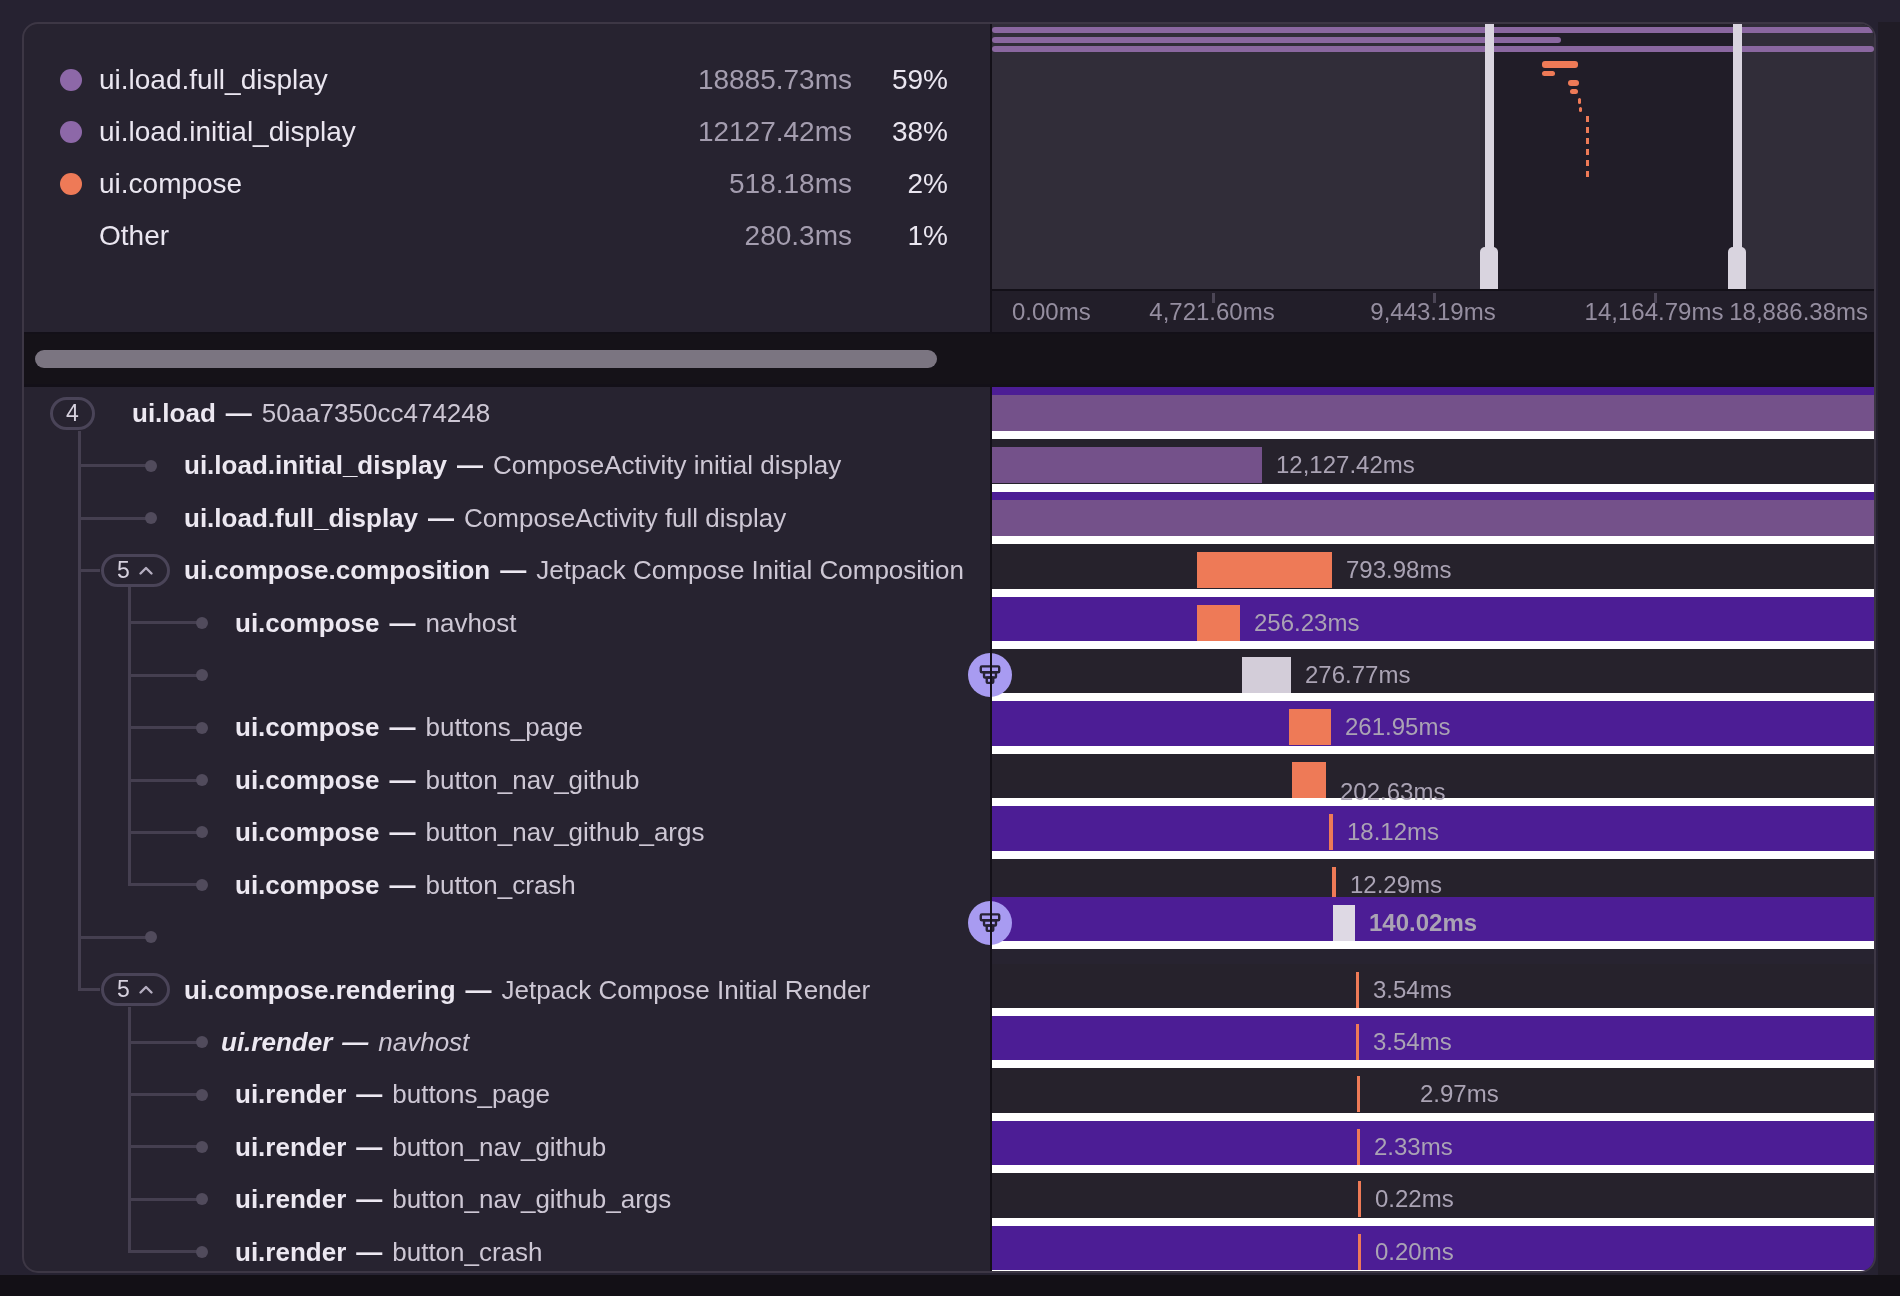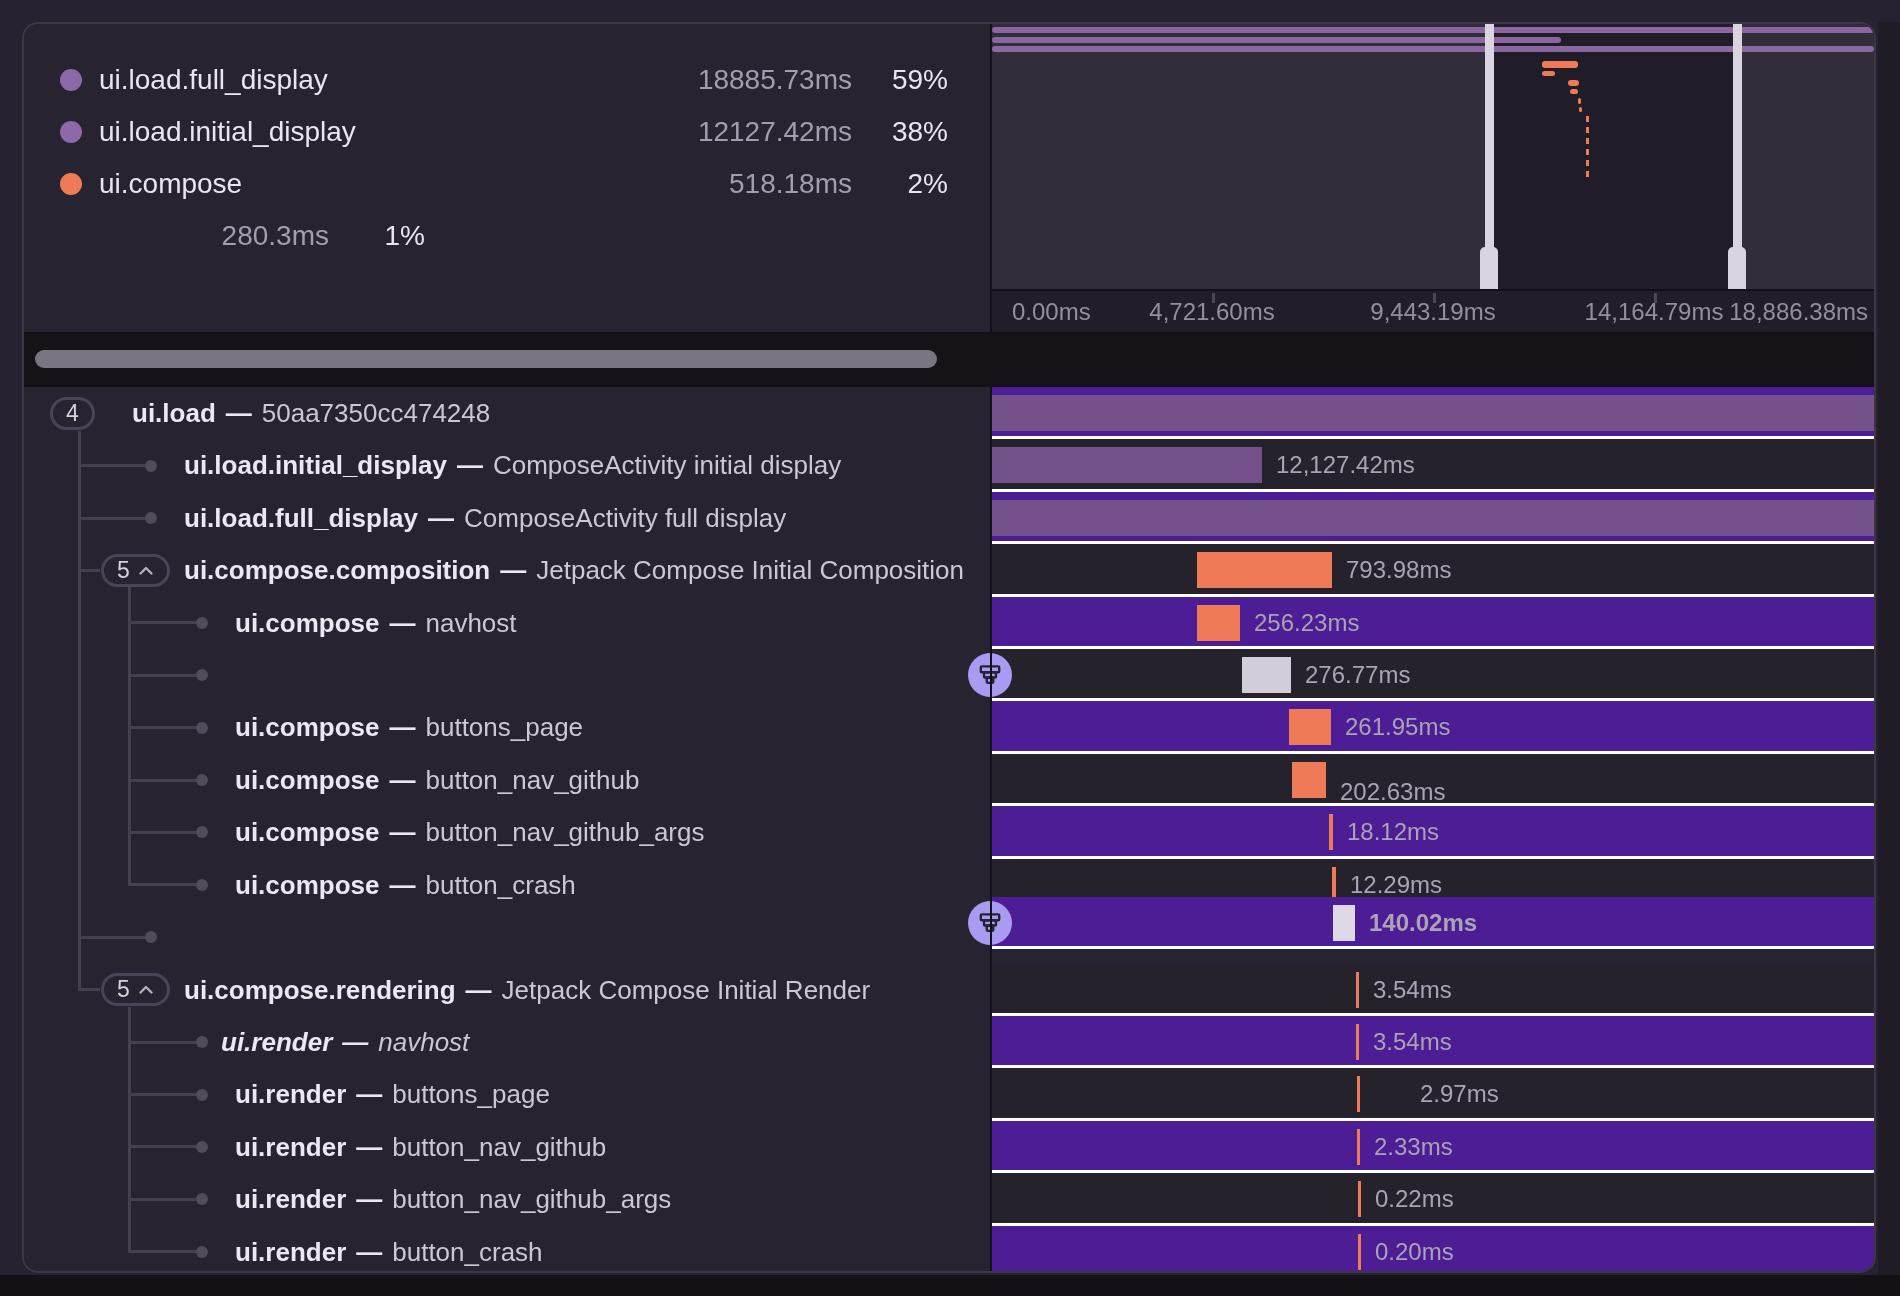--- a/index.html
+++ b/index.html
@@ -45,21 +45,21 @@
   .t-name{font-weight:bold;color:#ece8f1;text-align:center;}
   .t-sep{font-weight:bold;color:#ece8f1;padding:0 10px;}
   .t-dot{position:absolute;width:12px;height:12px;border-radius:50%;background:#514b5c;z-index:4;}
   .cv{position:absolute;width:3px;background:#453f50;z-index:1;}
   .ch{position:absolute;height:3px;background:#453f50;z-index:1;}
   .badge{position:absolute;height:33px;border:3px solid #4a4458;border-radius:18px;display:flex;align-items:center;
          gap:8px;padding:0 13px;color:#d6d1de;font-size:23px;box-sizing:border-box;background:#272330;z-index:4;}
 
   
   .waterfall{position:absolute;left:968px;top:0;width:882px;height:100%;z-index:1;}
-  .w-row{position:absolute;left:0;width:100%;box-sizing:border-box;border-bottom:3px solid #ffffff;}
+  .w-row{position:absolute;left:0;width:100%;box-sizing:border-box;border-bottom:8px solid #ffffff;}
   .w-row.light{background:#26222c;}
   .w-row.dark{background:#4c1d95;}
   .w-bar{position:absolute;top:8px;height:36px;}
   .w-bar.purple{background:#74518a;}
   .w-bar.orange{background:#ee7a57;}
   .w-bar.lightbar{background:#d3cdd9;}
   .w-bar.whitebar{background:#ded9e4;}
   .w-label{position:absolute;font-size:24px;color:#aaa3b4;white-space:nowrap;}
   .w-icon{position:absolute;width:44px;height:44px;border-radius:50%;background:#a89bf1;left:-24px;
           display:flex;align-items:center;justify-content:center;z-index:6;}
@@ -85,20 +85,21 @@
             <span class="lg-pct">38%</span>
           </div>
           <div class="lg-row">
             <span class="lg-dot" style="background: rgb(238, 122, 87);"></span>
             <span class="lg-name">ui.compose</span>
             <span class="lg-val">518.18ms</span>
             <span class="lg-pct">2%</span>
           </div>
           <div class="lg-row">
             <span class="lg-dot hidden"></span>
+            <span class="lg-name">Other</span>
             <span class="lg-val">280.3ms</span>
             <span class="lg-pct">1%</span>
           </div>
         </div>
     </div>
 
     <div class="minimap">
       <div class="mm-chart" id="mmChart">
           <div class="mm-ov" style="left: 0px; width: 497px;"></div>
           <div class="mm-ov" style="left: 745px; right: 0px;"></div>

